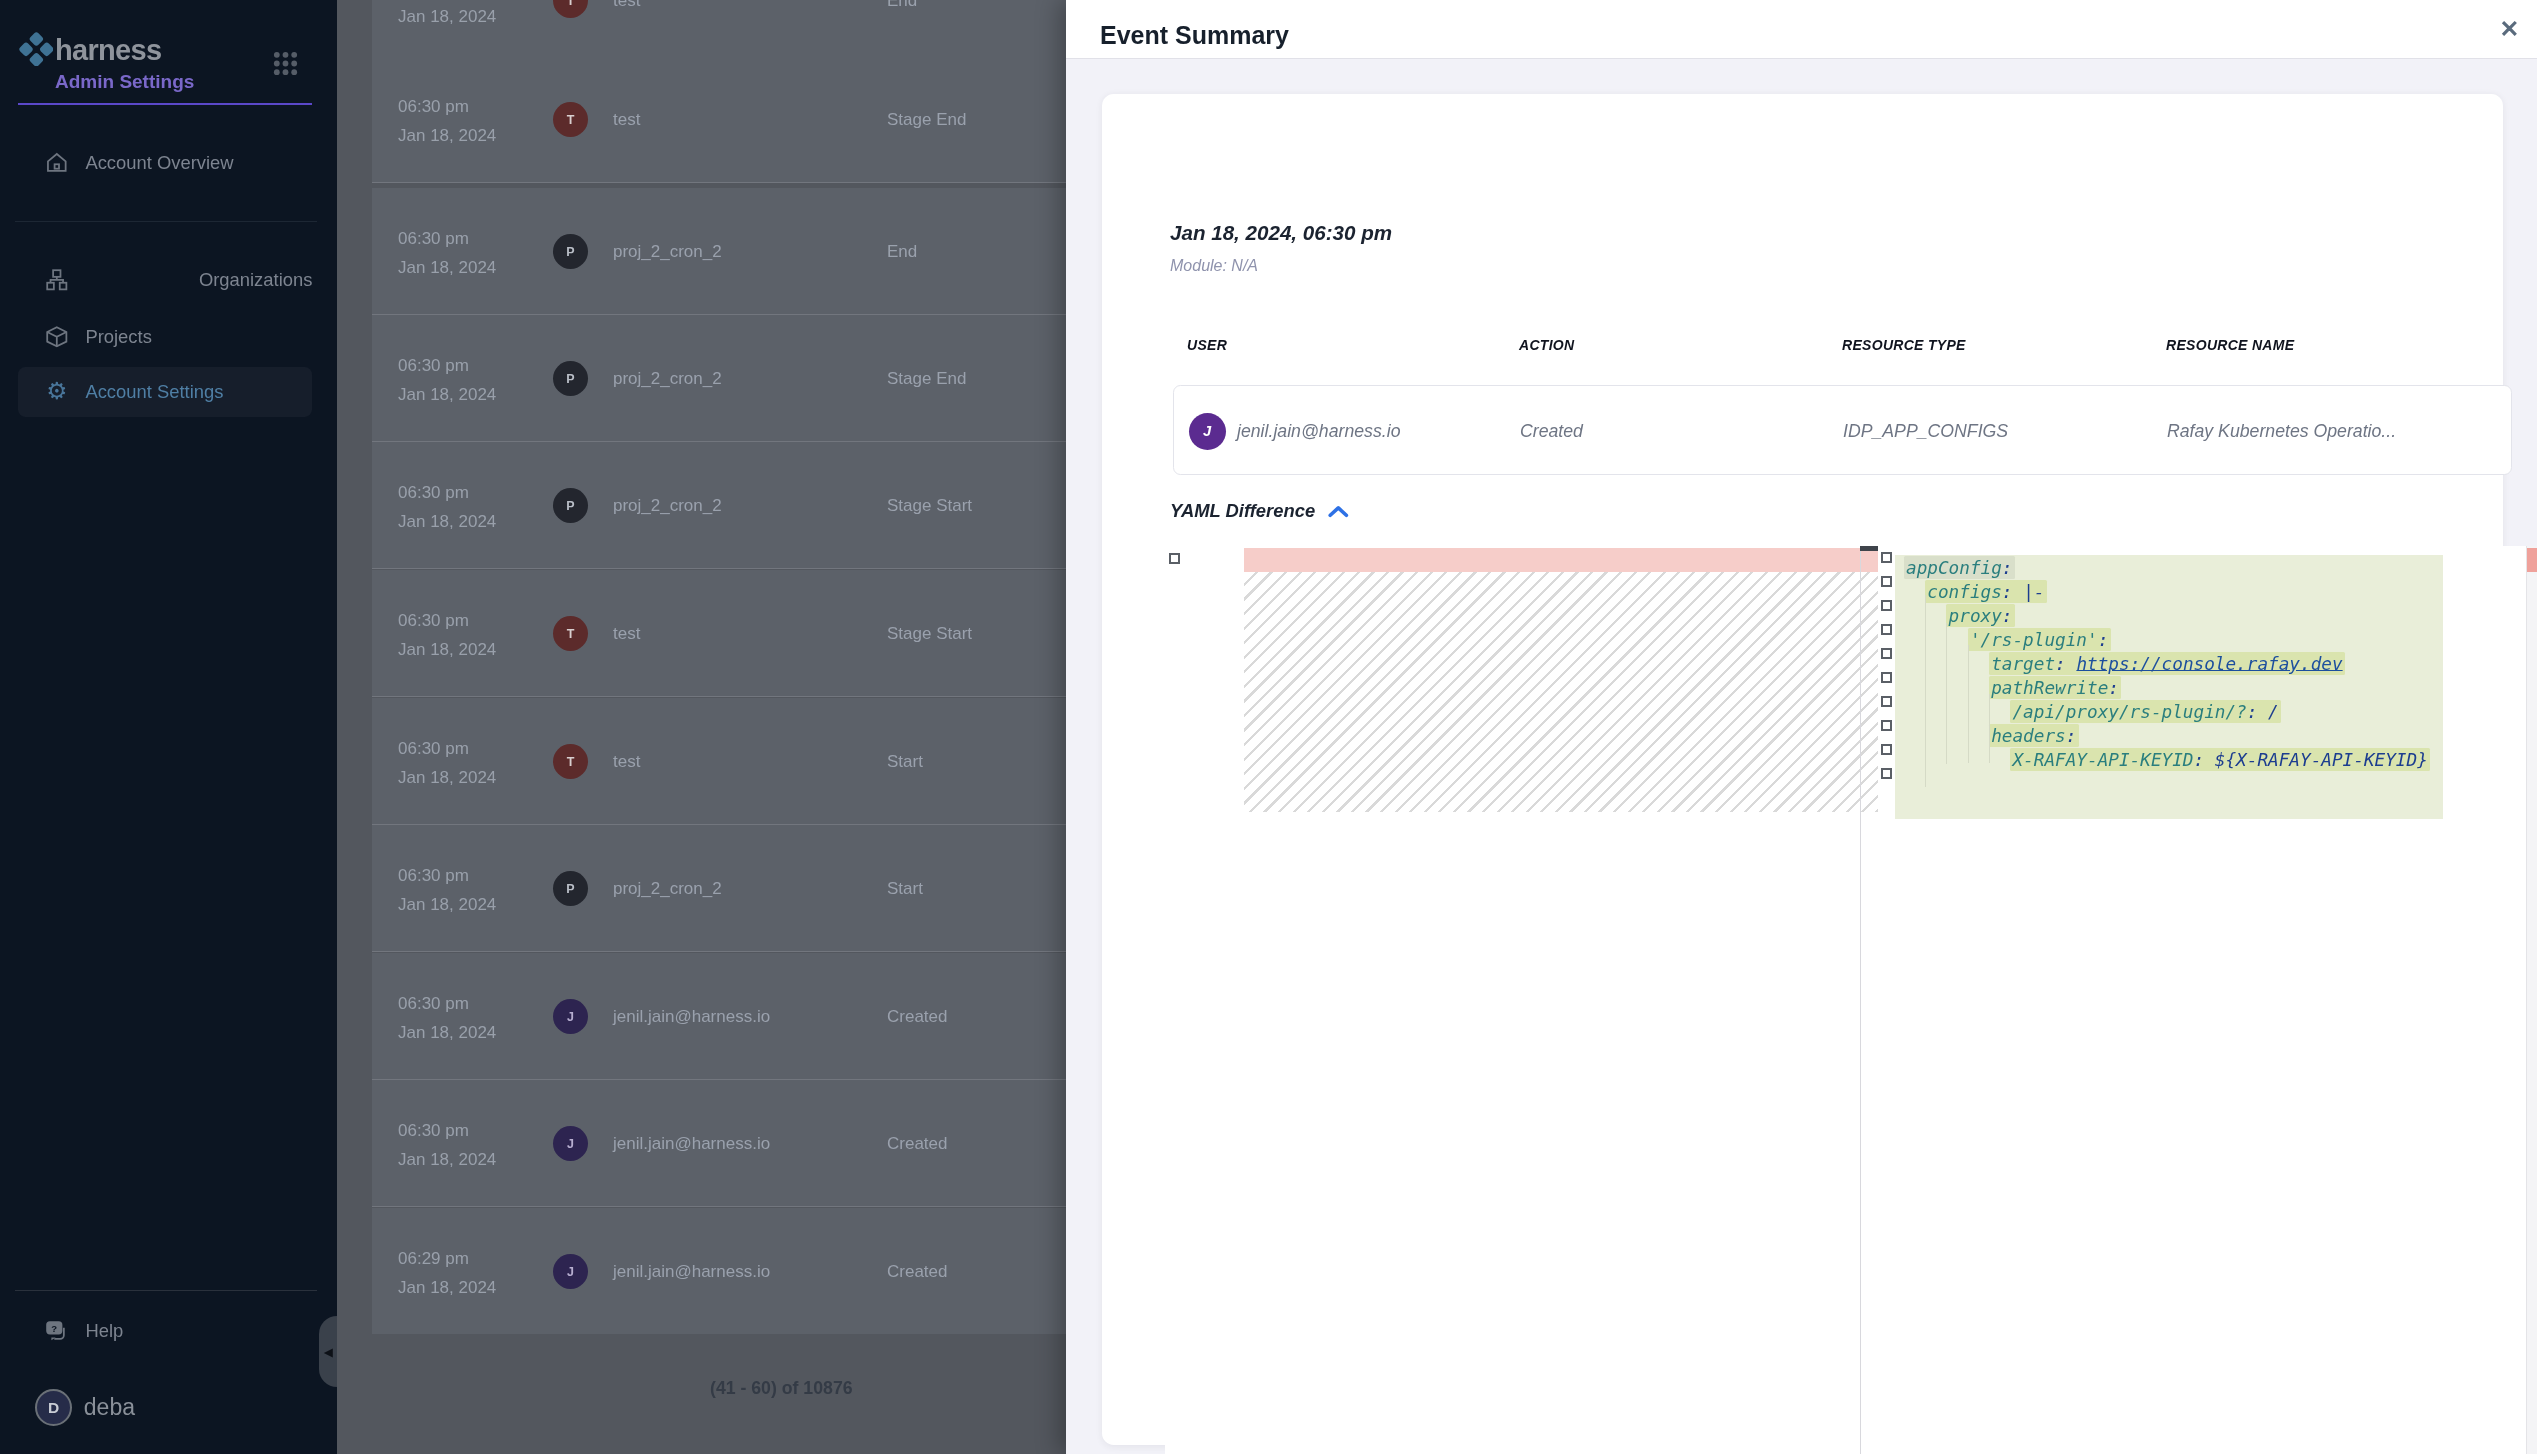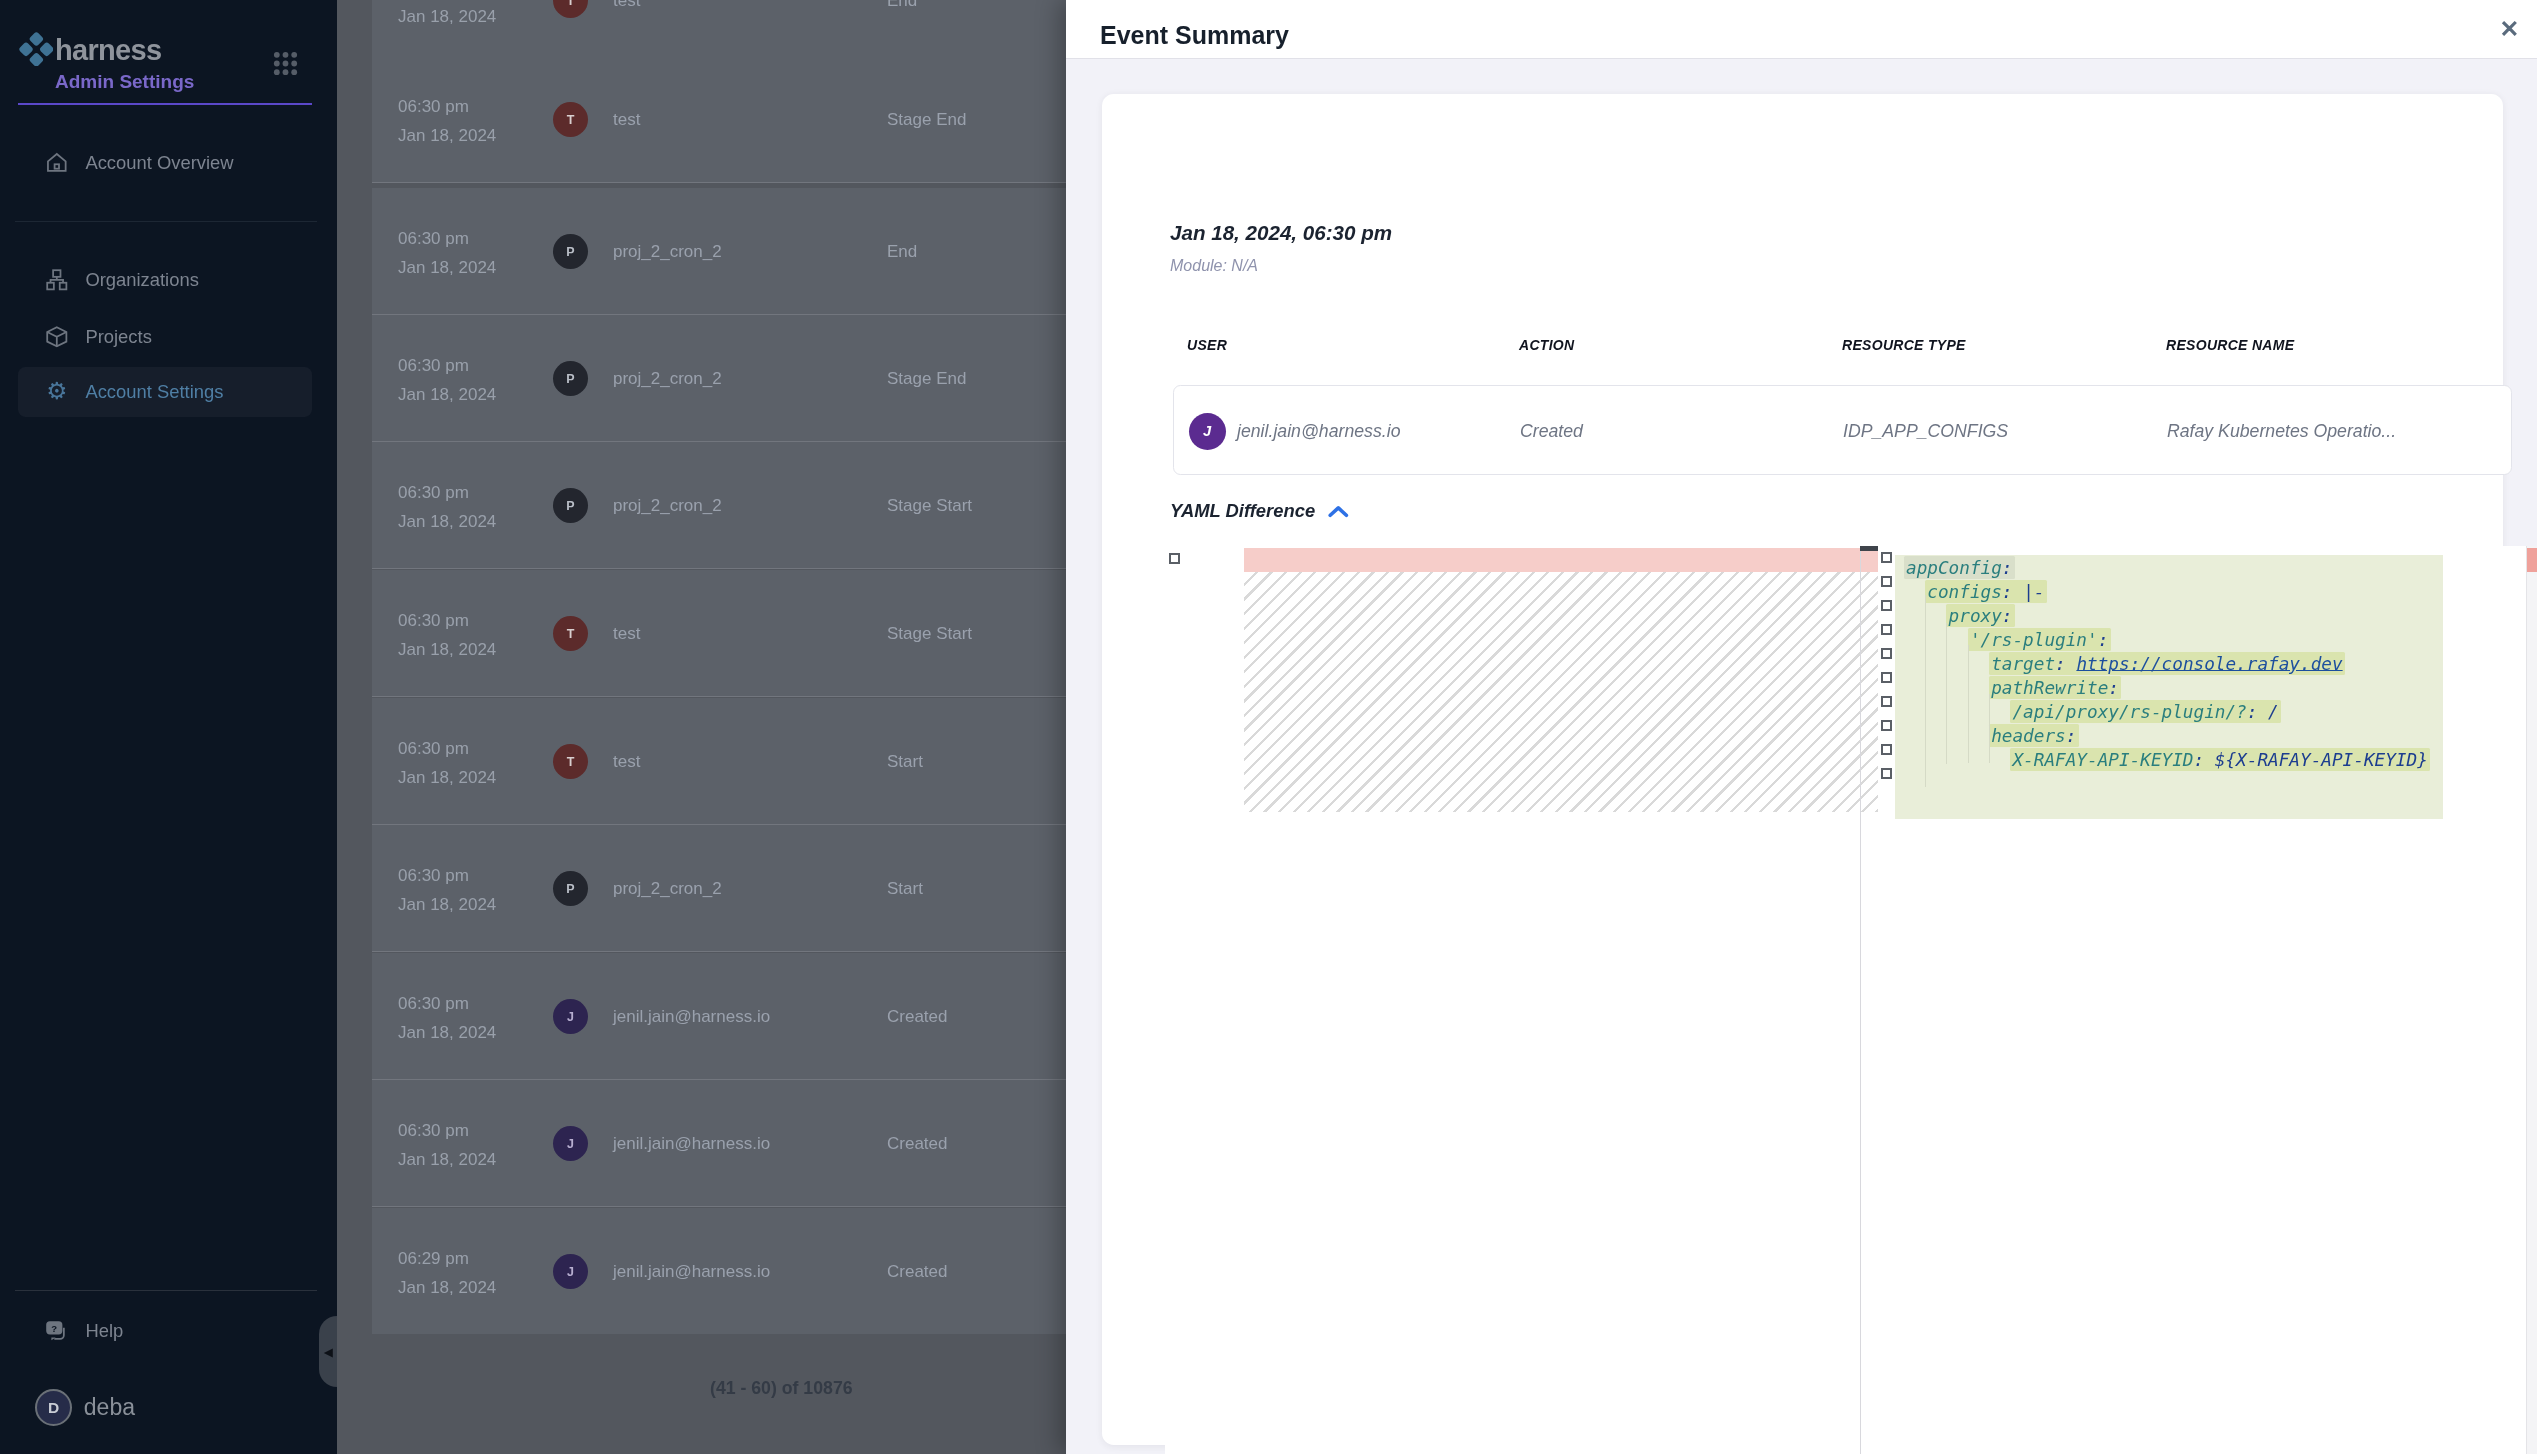--- a/index.html
+++ b/index.html
@@ -132,21 +132,21 @@
       <span class="nicon">
         <svg width="23.6" height="23.6" viewBox="0 0 32 32" fill="none" stroke="#6e7580" stroke-width="2.4">
           <path d="M4 14 L16 4 L28 14 V27 H4 Z"></path>
             <rect x="13" y="18" width="6" height="6"></rect>
         </svg>
       </span>
       <span>Account Overview</span>
     </div>
     <div class="side-div" style="top:221px;"></div>
 
-    <div class="nav-item" style="top:255px;">
+    <div class="nav-item" style="top:255px;justify-content:space-between;">
       <span class="nicon">
         <svg width="23.6" height="23.6" viewBox="0 0 32 32" fill="none" stroke="#6e7580" stroke-width="2.4">
           <rect x="11" y="3" width="10" height="9"></rect>
             <rect x="3" y="20" width="9" height="9"></rect>
             <rect x="20" y="20" width="9" height="9"></rect>
           <path d="M16 12 V16 M7.5 20 V16 H24.5 V20"></path>
         </svg>
       </span>
       <span>Organizations</span>
     </div>

